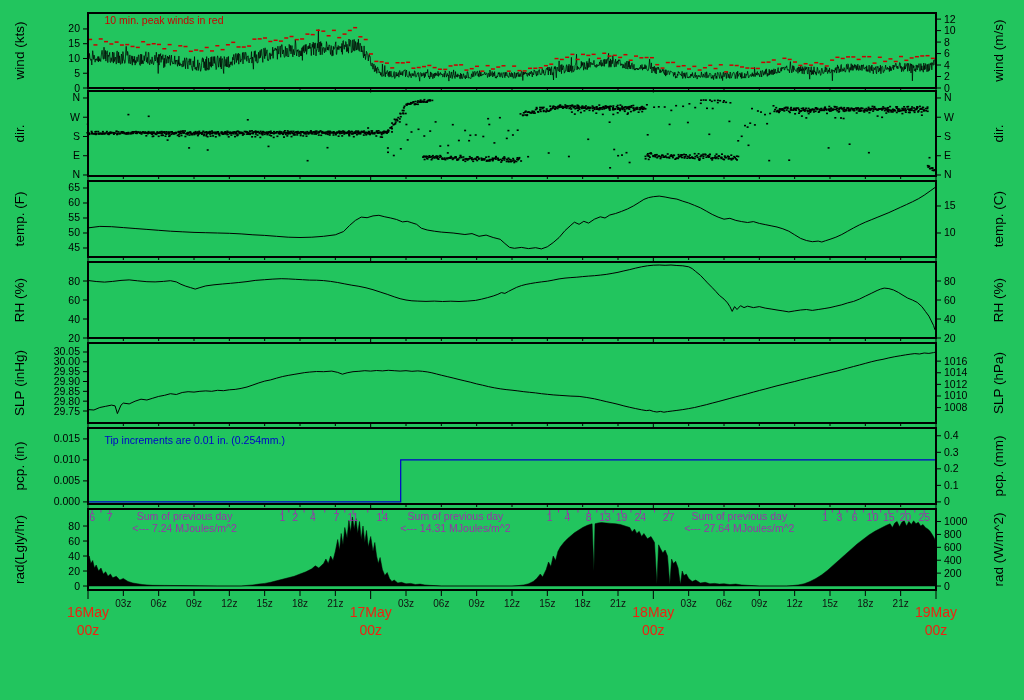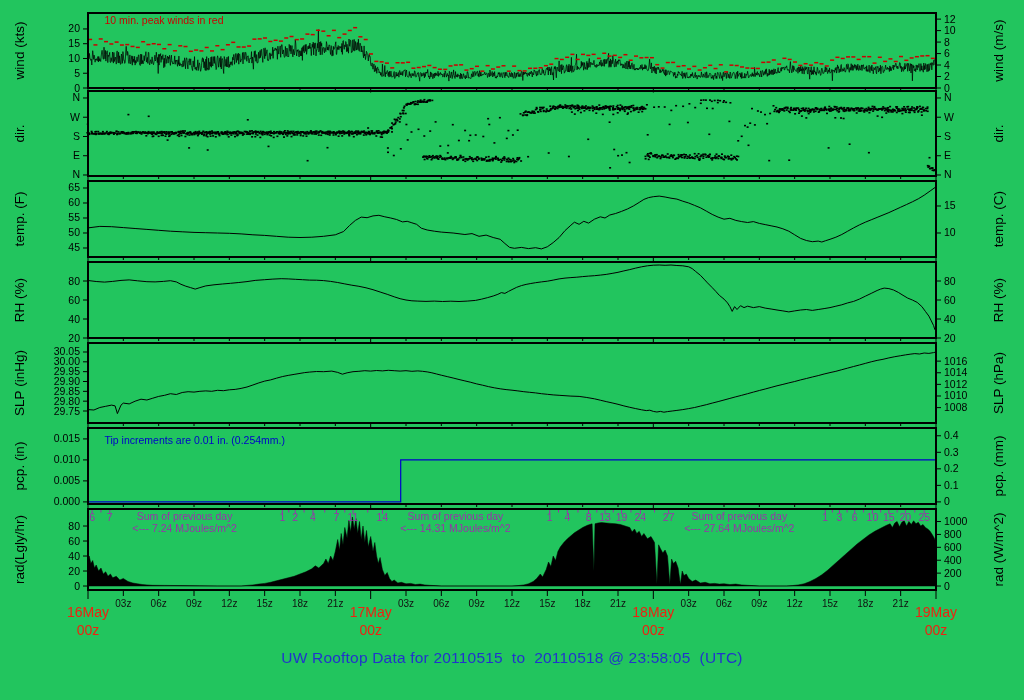--- a/index.html
+++ b/index.html
@@ -2252,14 +2252,13 @@
         <text x="88" y="617" text-anchor="middle" font-size="14" fill="#ee2211">16May</text>
         <text x="88" y="635" text-anchor="middle" font-size="14" fill="#ee2211">00z</text>
         <text x="370.6666666666667" y="617" text-anchor="middle" font-size="14" fill="#ee2211">17May</text>
         <text x="370.6666666666667" y="635" text-anchor="middle" font-size="14" fill="#ee2211">00z</text>
         <text x="653.3333333333334" y="617" text-anchor="middle" font-size="14" fill="#ee2211">18May</text>
         <text x="653.3333333333334" y="635" text-anchor="middle" font-size="14" fill="#ee2211">00z</text>
         <text x="936" y="617" text-anchor="middle" font-size="14" fill="#ee2211">19May</text>
         <text x="936" y="635" text-anchor="middle" font-size="14" fill="#ee2211">00z</text>
       </g>
     </svg>
-  <div class="title">UW Rooftop Data for 20110515  to  20110518 @ 23:58:05  (UTC)</div>
 </div>
 
 </body></html>

